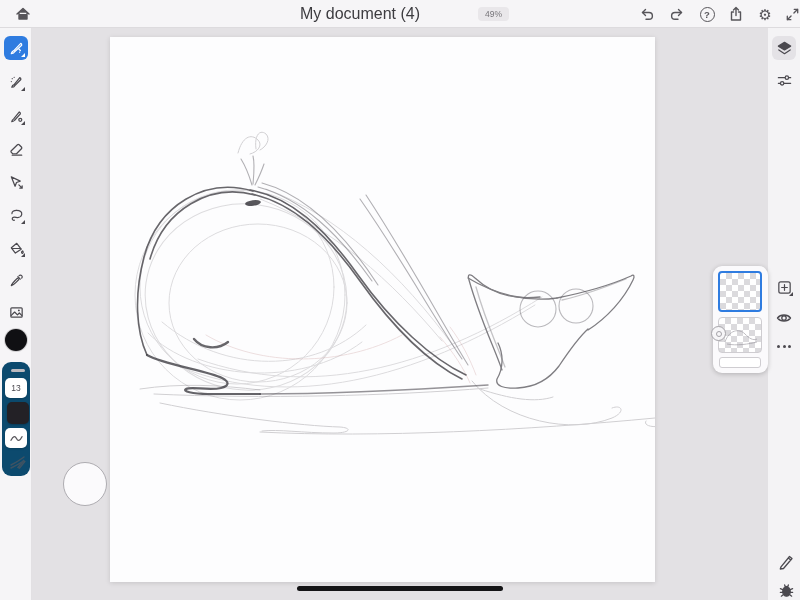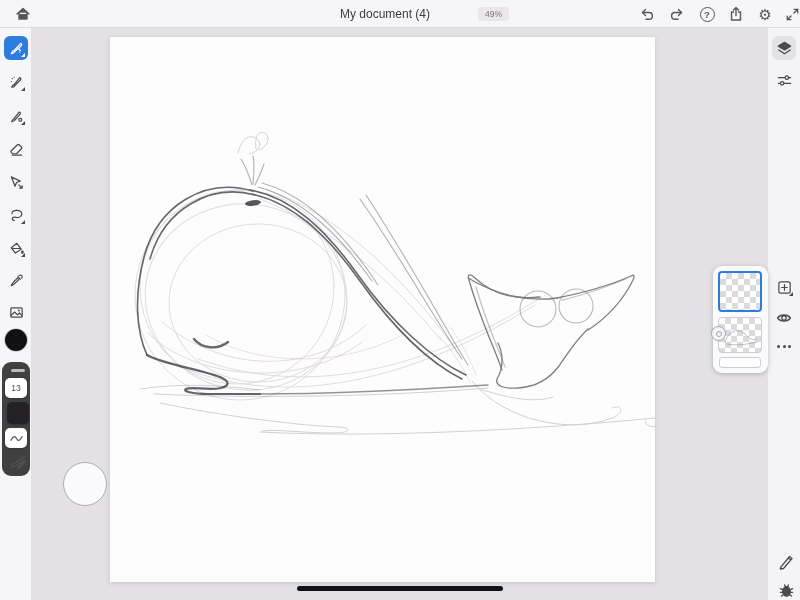--- a/index.html
+++ b/index.html
@@ -4,35 +4,35 @@
 <style>
   * { margin:0; padding:0; box-sizing:border-box; }
   html,body { width:800px; height:600px; overflow:hidden; }
   body { font-family:"Liberation Sans", sans-serif; background:#e3e1e4; position:relative; }
   .abs { position:absolute; }
 
   
   #top-bar { left:0; top:0; width:800px; height:28px; background:#f6f5f7; border-bottom:1px solid #dddbde; z-index:20; }
   .tb-icon { position:absolute; top:3px; width:22px; height:22px; display:flex; align-items:center; justify-content:center; border-radius:4px; cursor:pointer; }
   .tb-icon svg { stroke:#57555a; fill:none; stroke-width:1.4; stroke-linecap:round; stroke-linejoin:round; }
-  #doc-title { position:absolute; top:0; left:300px; width:170px; height:28px; line-height:28px; text-align:center; font-size:12px; color:#3d3c40; }
+  #doc-title { position:absolute; top:0; left:300px; width:170px; height:28px; line-height:28px; text-align:left; font-size:16px; color:#3d3c40; }
   #zoom-badge { position:absolute; top:7px; left:478px; padding:2px 7px; background:#e9e7ea; border-radius:4px; font-size:8.5px; color:#77757a; }
   .help-circle { width:15px; height:15px; border:1.3px solid #57555a; border-radius:50%; font-size:9.5px; color:#57555a; display:flex; align-items:center; justify-content:center; font-weight:bold; }
   .gear-glyph { font-size:15px; color:#57555a; line-height:1; }
 
   
   #left-rail { left:0; top:28px; width:32px; height:572px; background:#f6f5f7; border-right:1px solid #e2e0e3; z-index:15; }
   .tool { position:absolute; left:4px; width:24px; height:24px; display:flex; align-items:center; justify-content:center; border-radius:6px; cursor:pointer; }
   .tool svg { stroke:#4b494f; fill:none; stroke-width:1.3; stroke-linecap:round; stroke-linejoin:round; }
   .tool.selected { background:#2f7ce0; }
   .tool.selected svg { stroke:#ffffff; }
   .corner { position:absolute; right:3px; bottom:3px; width:0; height:0; border-left:4px solid transparent; border-bottom:4px solid #4b494f; }
   .tool.selected .corner { border-bottom-color:#ffffff; }
   #color-chip { left:5px; width:22px; height:22px; border-radius:50%; background:#101013; box-shadow:0 0 0 1px rgba(0,0,0,.15); cursor:pointer; }
-  #brush-panel { left:2px; width:28px; background:#404040; border-radius:9px; }
+  #brush-panel { left:2px; width:28px; background:#0c4a6e; border-radius:9px; }
   .panel-box { position:absolute; left:3px; width:22px; background:#ffffff; border-radius:5px; box-shadow:0 1px 2px rgba(0,0,0,.18); display:flex; align-items:center; justify-content:center; cursor:pointer; }
   #size-value { font-size:8.5px; color:#4b494f; }
   #second-color { position:absolute; left:5px; width:22px; height:22px; border-radius:5px; background:#232126; box-shadow:0 1px 2px rgba(0,0,0,.25); cursor:pointer; }
   .slider-dash { position:absolute; left:9px; width:14px; height:3px; border-radius:2px; background:#bcbabf; cursor:pointer; }
   .panel-icon svg, .ghost-icon svg { stroke:#5a585d; fill:none; stroke-width:1.4; stroke-linecap:round; }
   .ghost-icon { position:absolute; left:7px; width:18px; height:16px; opacity:.65; cursor:pointer; }
 
   
   #right-rail { left:768px; top:28px; width:32px; height:572px; background:#f4f3f5; z-index:15; }
   .r-icon { position:absolute; left:4px; width:24px; height:24px; border-radius:6px; display:flex; align-items:center; justify-content:center; cursor:pointer; }

